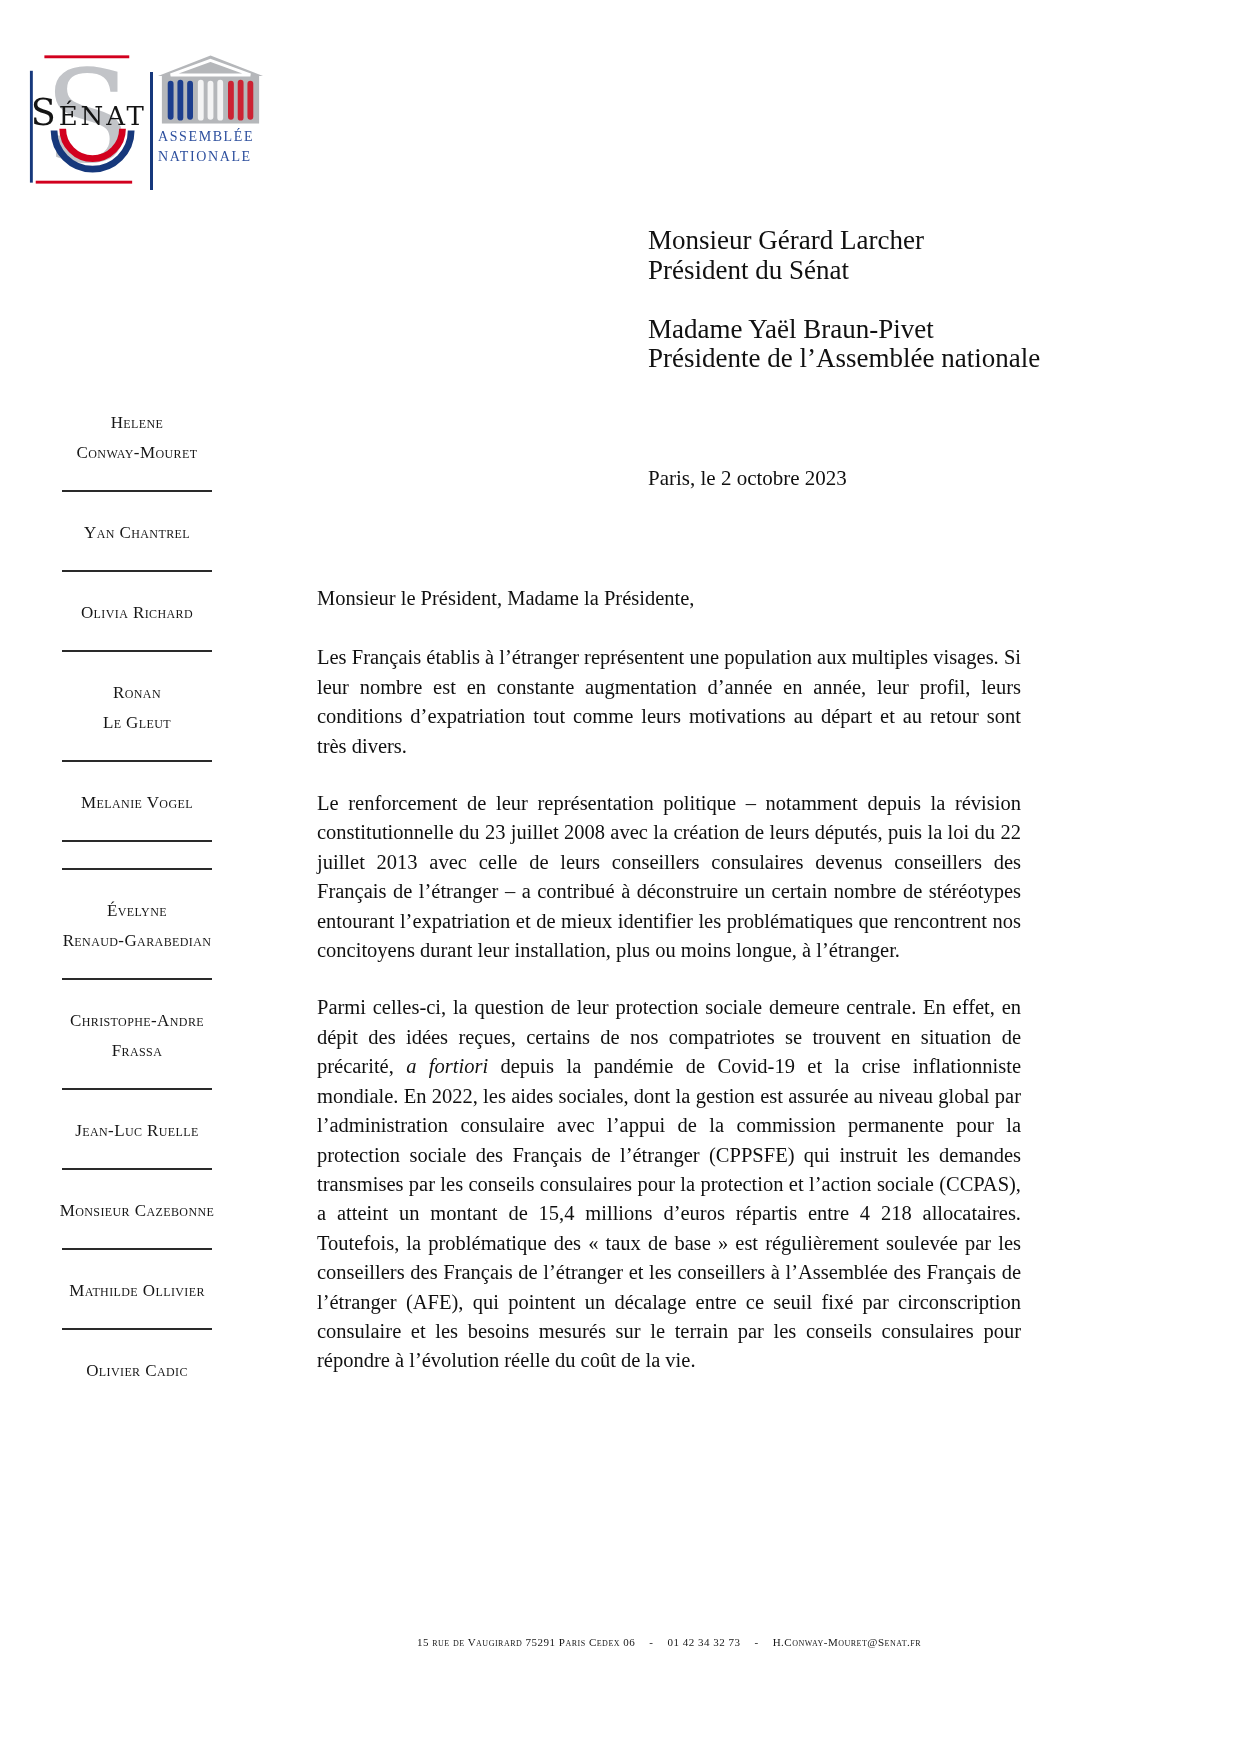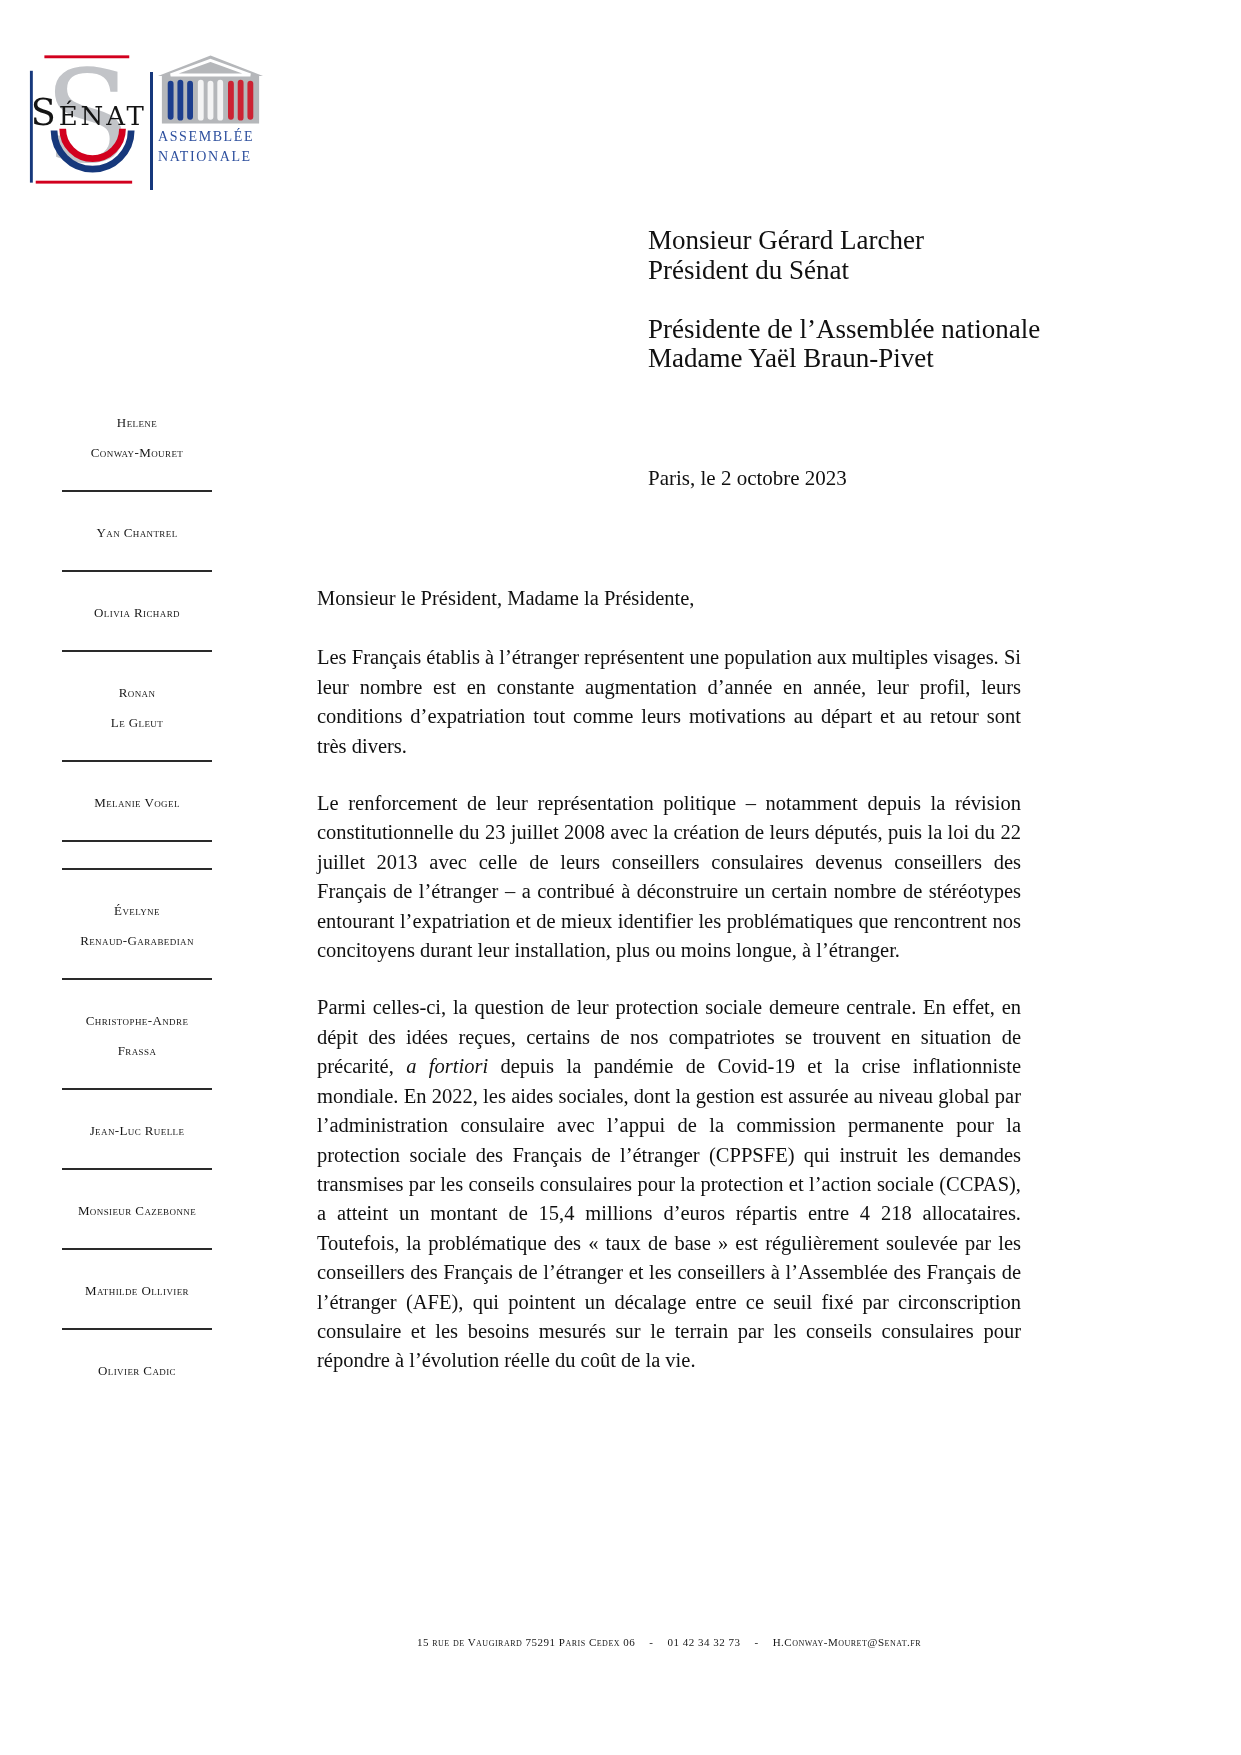--- a/index.html
+++ b/index.html
@@ -20,21 +20,21 @@
   .rep-gap{display:inline-block;width:46px;}
 
   
   .recipients{position:absolute;left:648px;top:226px;font-size:27px;line-height:29.5px;}
   .rec-gap{height:29.5px;}
 
   .dateline{position:absolute;left:648px;top:466px;font-size:21px;}
 
   
   .sidebar{position:absolute;left:42px;top:408px;width:190px;text-align:center;
-           font-size:13px;font-variant:small-caps;letter-spacing:0.4px;color:#161616;}
+           font-size:17px;font-variant:small-caps;letter-spacing:0.4px;color:#161616;}
   .sig-name{line-height:30px;margin-bottom:22px;white-space:pre-line;}
   .sig-divider{width:150px;border:none;border-top:2px solid #2a2a2a;margin:0 auto 26px auto;height:0;}
 
   
   .letter-body{position:absolute;left:317px;top:584px;width:704px;
                font-size:20.5px;line-height:29.4px;text-align:justify;}
   .salutation{margin:0 0 30px 0;text-align:left;}
   .para{margin:0 0 28px 0;}
   .para em{font-style:italic;}
 
@@ -79,22 +79,22 @@
     </svg>
     <div class="an-line">ASSEMBLÉE</div>
     <div class="an-line">NATIONALE</div>
   </div>
 
 
   <div class="recipients">
     <div>Monsieur Gérard Larcher</div>
     <div>Président du Sénat</div>
     <div class="rec-gap"></div>
+    <div>Madame Yaël Braun-Pivet</div>
     <div>Présidente de l’Assemblée nationale</div>
-    <div>Madame Yaël Braun-Pivet</div>
   </div>
 
   <div class="dateline">Paris, le 2 octobre 2023</div>
 
   <aside class="sidebar">
       <div class="sig-name">Helene
 Conway-Mouret</div>
       <div class="sig-divider"></div>
       <div class="sig-name">Yan Chantrel</div>
       <div class="sig-divider"></div>

